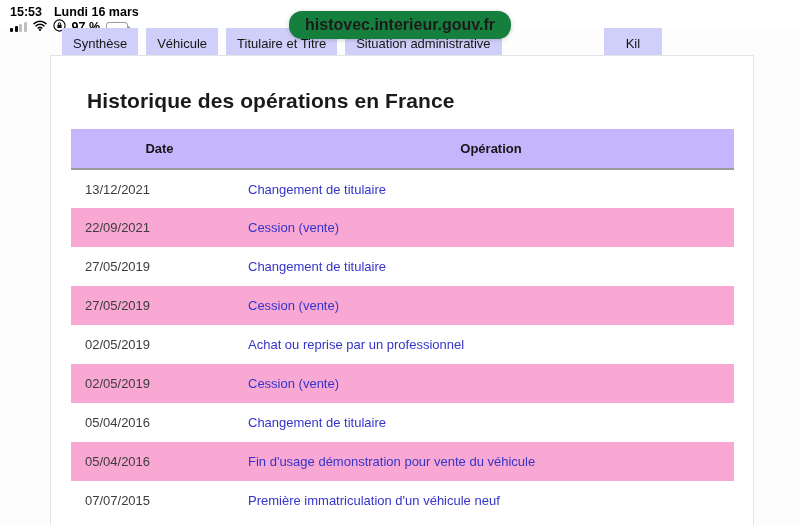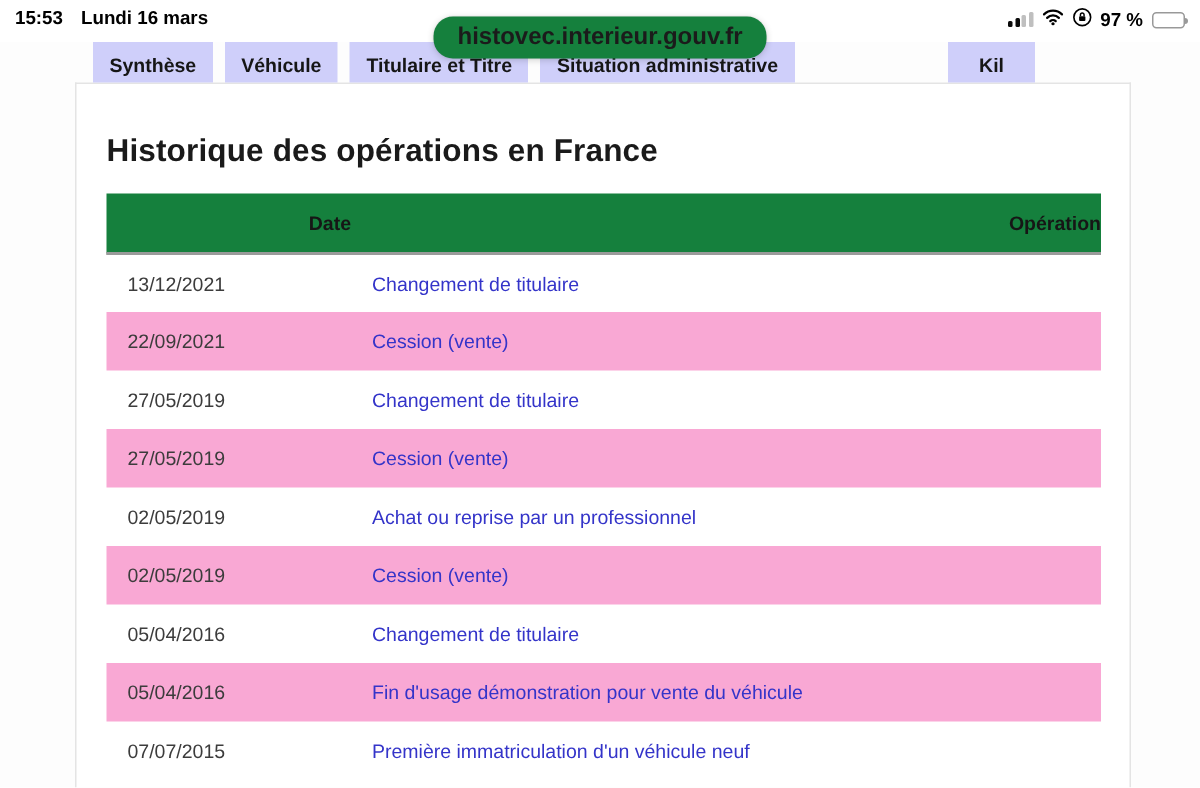--- a/index.html
+++ b/index.html
@@ -9,22 +9,22 @@
     background:#fdfdfd;
     position:relative;
     color:#161616;
   }
 
   
   .status-bar {
     position:absolute; top:0; left:0; right:0; height:28px;
     background:#fff;
     display:flex; justify-content:space-between; align-items:flex-start;
-    padding:5px 8px 0 10px;
-    font-size:12.5px; font-weight:700; color:#000;
+    padding:5px 22px 0 10px;
+    font-size:12.5px; font-weight:700; color:#000;flex-direction:column;
   }
   .sb-left { display:flex; gap:12px; }
   .sb-right { display:flex; align-items:center; gap:6px; padding-right:2px;justify-content:space-between; }
 
   .sig { display:flex; align-items:flex-end; gap:1.5px; height:10px; }
   .sig i { display:block; width:3px; border-radius:1px; background:#bfbfbf; }
   .sig i:nth-child(1){height:4px;background:#0a0a0a;}
   .sig i:nth-child(2){height:6px;background:#0a0a0a;}
   .sig i:nth-child(3){height:8px;}
   .sig i:nth-child(4){height:10px;}
@@ -47,48 +47,48 @@
   
   .tab-bar {
     position:absolute; top:28px; left:50px; width:713px; height:27px;
     display:flex; gap:8px; padding-left:12px;
     overflow:hidden; z-index:10;
   }
   .tab {
     flex:0 0 auto;
     background:#cfcffa;
     color:#161616;
-    font-size:13px; font-weight:700;
+    font-size:13px; font-weight:400;
     padding:0 11px; height:30px;
     display:flex; align-items:center; justify-content:center;
     cursor:pointer; white-space:nowrap;
   }
   .tab.active {
     background:#fff; color:#2b2bc8; font-weight:700;
     height:29px; position:relative; z-index:12;margin-top:36px;
   }
   .tab.clipped { flex:0 0 58px; }
 
   
   .card {
     position:absolute; top:55px; left:50px; width:704px; height:470px;
     background:#fff;
     border:1px solid #e4e4e4; border-bottom:none;
     z-index:5;
   }
   .page-title {
     font-size:21px; font-weight:700; color:#1a1a1a;
-    margin:33px 0 0 20px; letter-spacing:.1px;
+    margin:33px 0 0 36px; letter-spacing:.1px;
   }
 
   table.history { border-collapse:collapse; margin:16px 0 0 20px; width:663px;
     font-size:13px; table-layout:fixed; }
   table.history th {
-    text-align:right; font-weight:700; color:#161616;
-    background:#15803d; height:40px; padding:0 0 0 14px;
+    text-align:center; font-weight:700; color:#161616;
+    background:#c4b5fd; height:40px; padding:0 0 0 14px;
     border-bottom:2px solid #9a9a9a;
   }
   table.history th.col-date { width:163px; }
   table.history td { height:39px; padding:0 0 0 14px; vertical-align:middle; }
   table.history tr.alt td { background:#f9a8d4; }
   td.date-cell { color:#3c3c3c; }
   .op-link { color:#3434c9; cursor:pointer; text-decoration:none; }
 </style>
 </head>
 <body>

